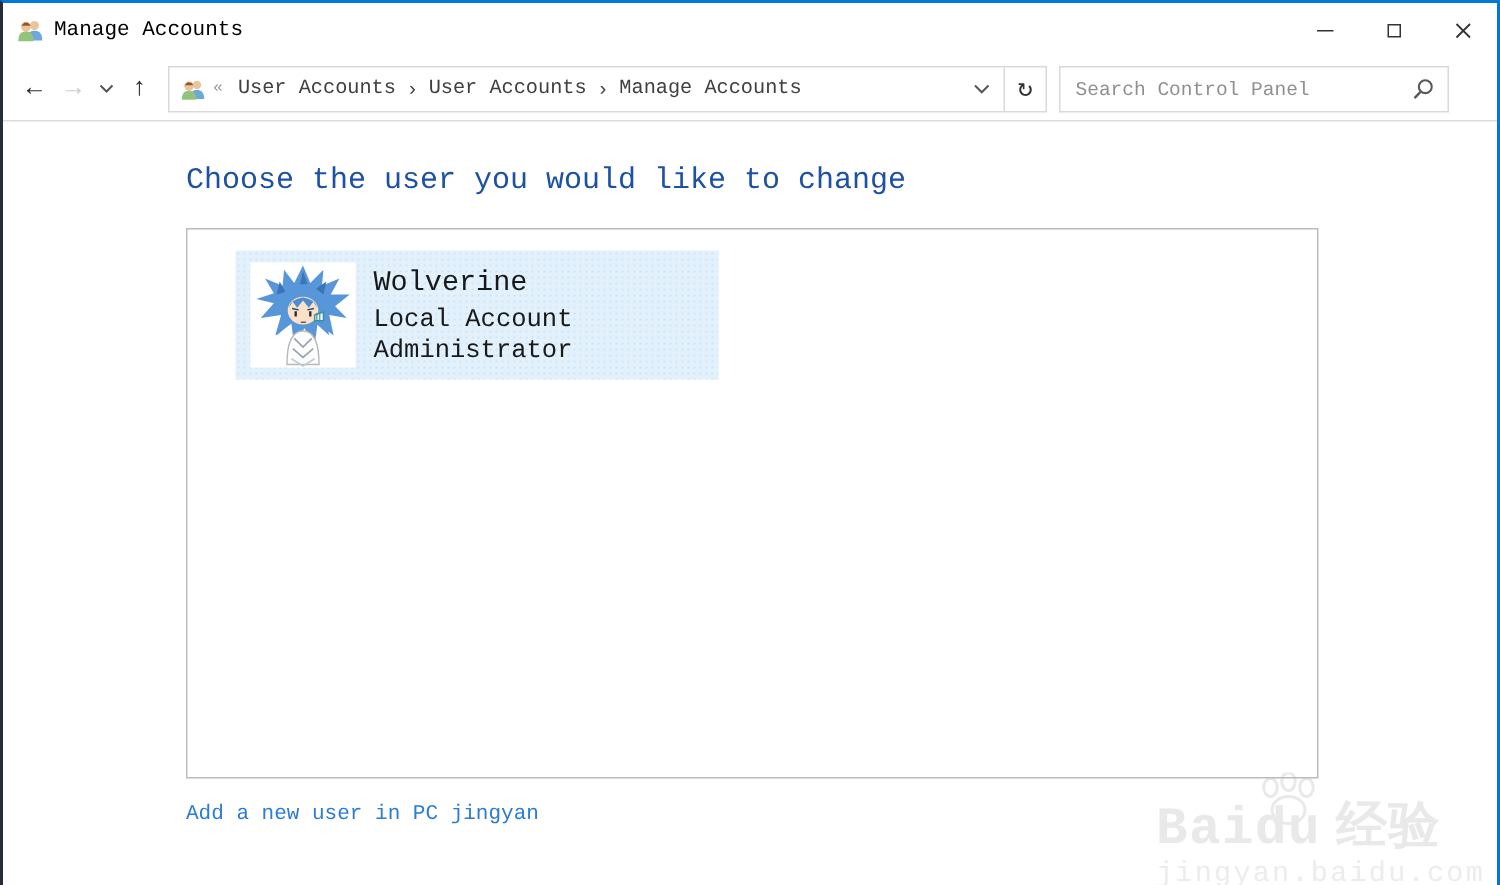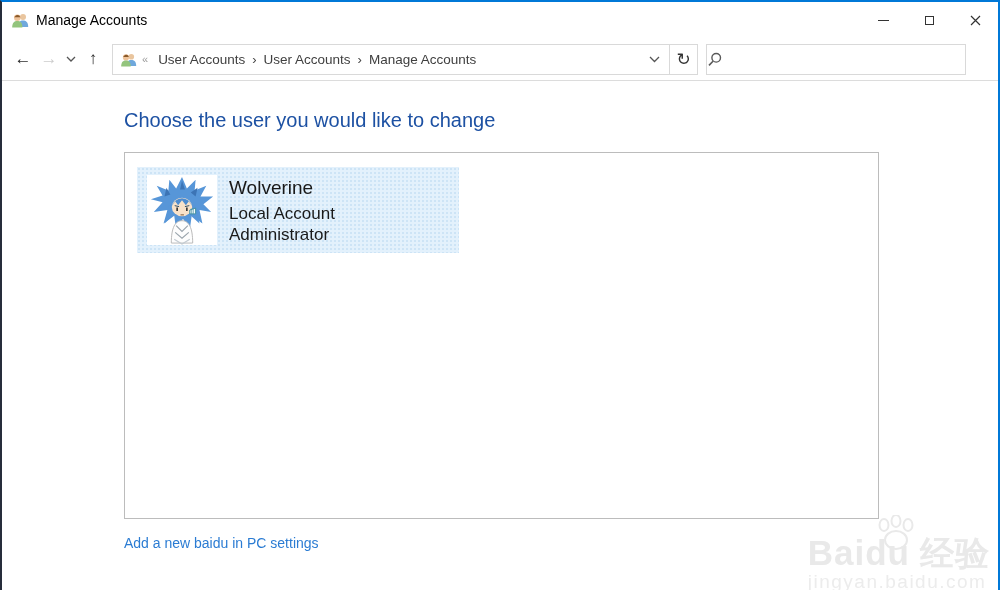--- a/index.html
+++ b/index.html
@@ -3,20 +3,21 @@
 <meta charset="utf-8">
 <style>
   * { box-sizing: border-box; }
   html,body { margin:0; padding:0; background:#fff; }
   body { width:1000px; height:590px; font-family:"Liberation Sans","DejaVu Sans",sans-serif; }
 
   .window {
     position:relative; width:1000px; height:590px; background:#fff;
     border-top:2px solid #0078d7; border-right:2px solid #0078d7; border-left:2px solid #262d3b;
     overflow:hidden;
+    font-family:Liberation Mono, monospace;
   }
 
   
   .titlebar { height:36px; display:flex; align-items:center; background:#fff; }
   .app-icon { margin-left:9px; width:18px; height:16px; flex:0 0 auto; }
   .title-text { margin-left:7px; font-size:14px; color:#000; }
   .win-controls { margin-left:auto; display:flex; height:36px; }
   .win-btn { width:46px; height:36px; display:flex; align-items:center; justify-content:center; cursor:default; }
   .glyph-min { width:11px; height:1px; background:#333; }
   .glyph-max { width:9px; height:9px; border:1px solid #333; }
@@ -38,21 +39,21 @@
   .searchbox { display:flex; align-items:center; height:31px; border:1px solid #d9d9d9; width:260px; margin-left:8px; background:#fff; }
   .searchbox input { flex:1; border:none; outline:none; font-family:inherit; font-size:13px; color:#333; padding:0 0 0 10px; background:transparent; }
   .searchbox input::placeholder { color:#8f8f8f; opacity:1; }
   .search-icon { margin-right:9px; flex:0 0 auto; }
 
   
   .content { position:relative; height:508px; }
   .page-heading { margin:28px 0 0 122px; font-size:20px; font-weight:400; color:#1d51a3; }
   .userbox { position:relative; margin:20px 0 0 122px; width:755px; height:367px; border:1px solid #bcbcbc; background:transparent; }
   .user-tile {
-    position:absolute; left:12px; top:14px; width:322px; height:86px;
+    position:absolute; left:32px; top:14px; width:322px; height:86px;
     background:#e3f1fc;
     background-image:radial-gradient(#cde4f6 1px, transparent 1px);
     background-size:4px 4px;
     display:flex; align-items:center; padding-left:10px; cursor:pointer;
   }
   .avatar { width:70px; height:70px; flex:0 0 auto; background:#fff; }
   .tile-text { margin-left:12px; }
   .tile-name { font-size:19px; color:#191919; line-height:24px; margin-bottom:3px; }
   .tile-sub { font-size:17px; color:#1a1a1a; line-height:21px; }
   .add-link { display:inline-block; margin:16px 0 0 122px; font-size:14px; color:#2b7cd3; cursor:pointer; text-decoration:none; }
@@ -129,20 +130,21 @@
             <polyline points="1,1 5.5,5.5 10,1" stroke="#555" stroke-width="1.3" fill="none"></polyline>
           </svg>
       </div>
       <div class="addr-div"></div>
       <div class="refresh-btn">
           <span>↻</span>
         </div>
     </div>
 
     <div class="searchbox">
+      <input type="text" placeholder="Search Control Panel" style="">
       <svg class="search-icon" width="15" height="15">
         <circle cx="9.2" cy="5.8" r="4.3" stroke="#595959" stroke-width="1.4" fill="none"></circle>
         <line x1="6" y1="9.2" x2="2" y2="13.4" stroke="#595959" stroke-width="1.6"></line>
       </svg>
     </div>
   </div>
 
   <div class="content">
 
     
@@ -188,16 +190,16 @@
           <path d="M28,66 L36,71 L44,66" fill="none" stroke="#c3cbd1" stroke-width="1.2"></path>
         </svg>
         <div class="tile-text">
           <div class="tile-name">Wolverine</div>
           <div class="tile-sub">Local Account</div>
           <div class="tile-sub">Administrator</div>
         </div>
       </div>
     </div>
 
-    <a class="add-link">Add a new baidu in PC settings</a>
+    <a class="add-link">Add a new user in PC jingyan</a>
   </div>
 
 </div>
 
 </body></html>

